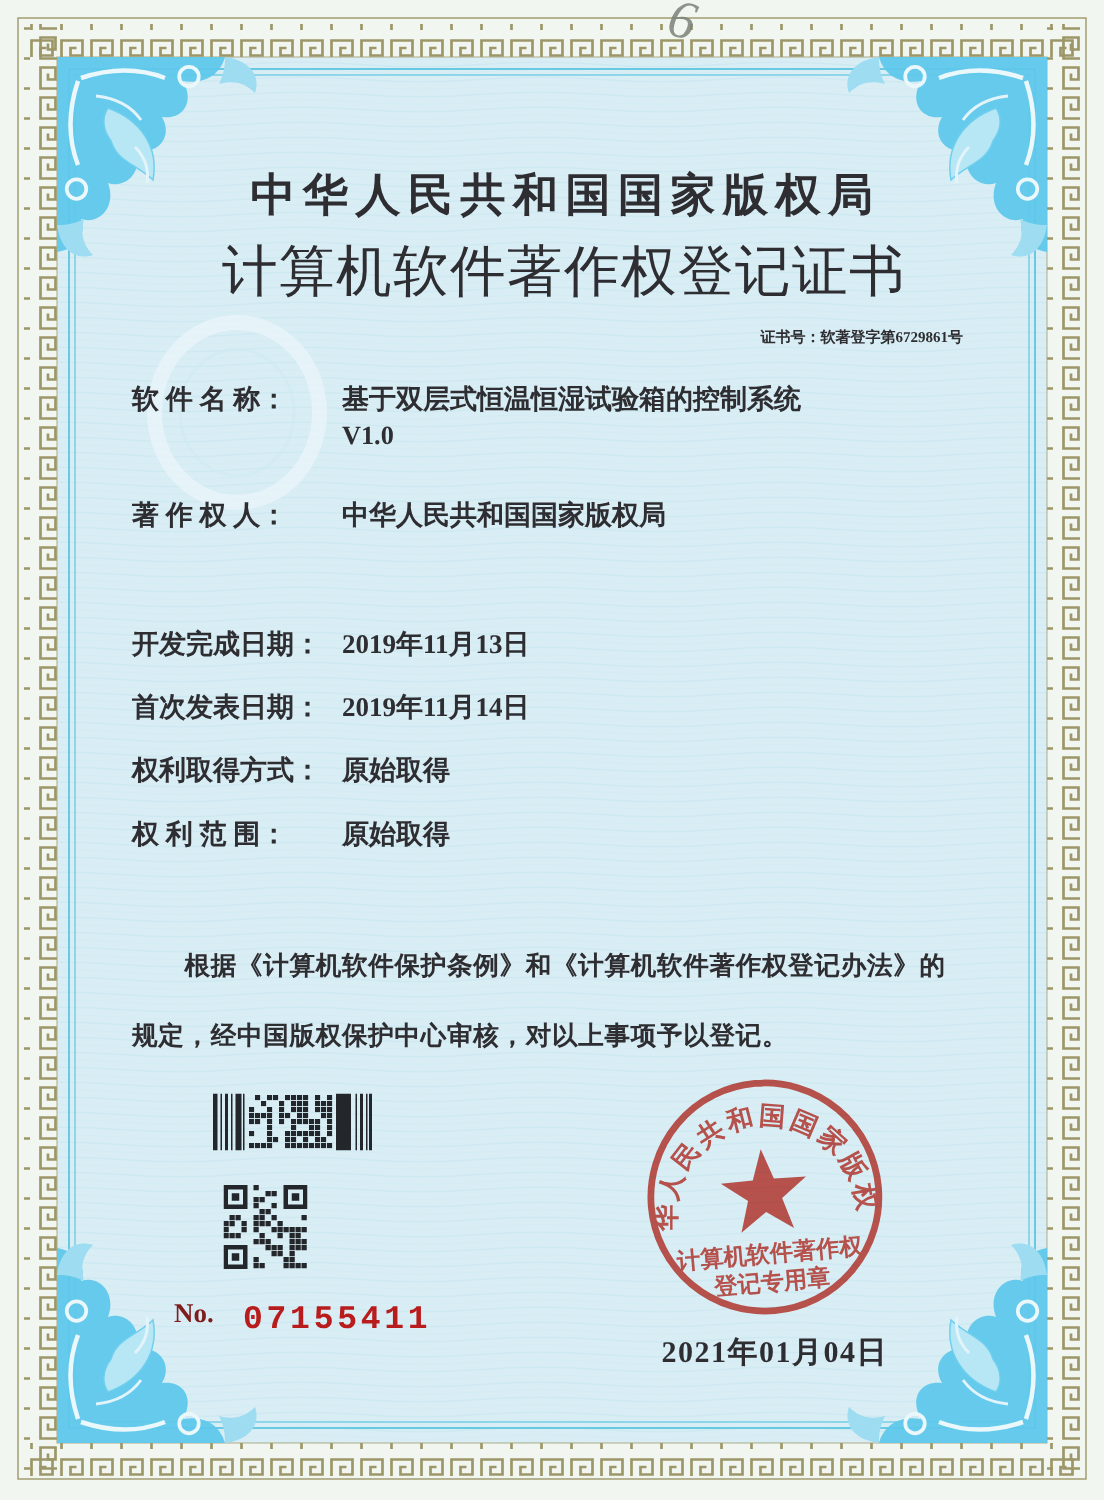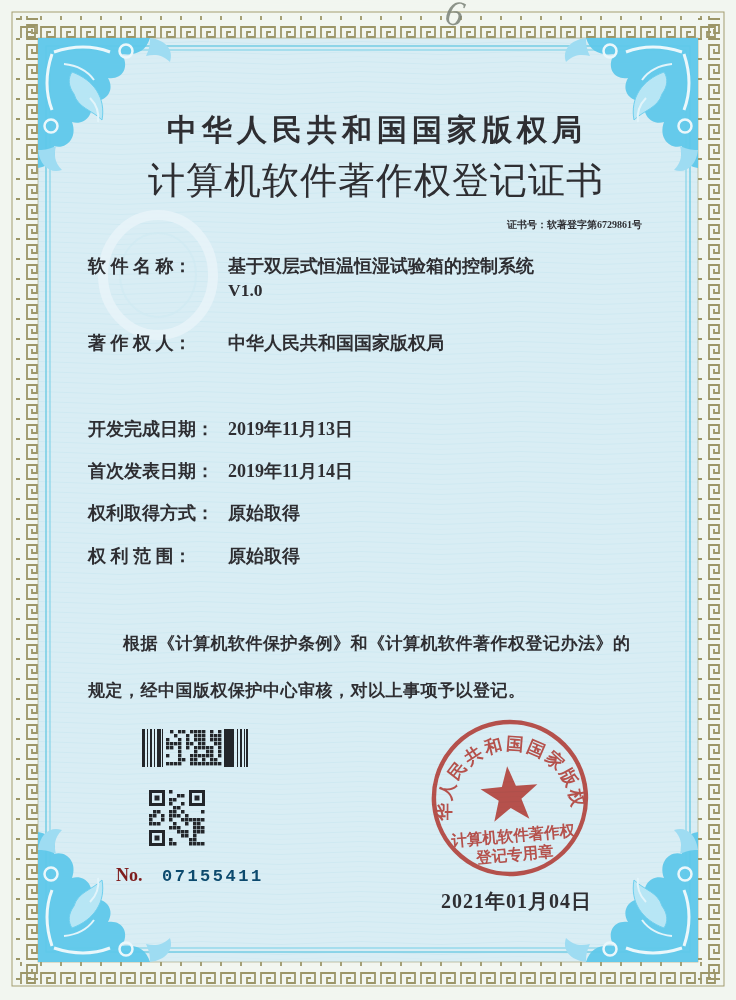--- a/index.html
+++ b/index.html
@@ -23,22 +23,22 @@
     letter-spacing:1px;transform:translateX(8px);white-space:nowrap;
   }
   .certno{right:94px;top:218px;font-size:10px;font-weight:700;white-space:pre;}
   .row{left:88px;font-size:18px;font-weight:700;white-space:nowrap;}
   .row .lab{display:inline-block;width:140px;white-space:pre;vertical-align:top;}
   .row .val{white-space:pre;}
   .val2{left:228px;top:280px;font-size:17.5px;font-weight:700;}
   .stmt{font-size:17px;font-weight:700;letter-spacing:.5px;white-space:nowrap;}
   .serial-label{left:116px;top:865px;font-size:18px;font-weight:700;color:#7f1d1d;}
   .serial-value{
-    left:162px;top:867px;font-size:17px;font-weight:700;letter-spacing:2.5px;
-    font-family:"Liberation Mono","DejaVu Sans Mono",monospace;color:#0c4a6e;
+    left:162px;top:867px;font-size:22px;font-weight:700;letter-spacing:2.5px;
+    font-family:"Liberation Mono","DejaVu Sans Mono",monospace;color:#b91c1c;
   }
   .issue-date{left:441px;top:888px;font-size:20px;font-weight:700;letter-spacing:1px;}
   .stamp{left:423px;top:712px;width:175px;height:175px;opacity:.9;mix-blend-mode:multiply;pointer-events:none;}
   .code{position:absolute;}
 </style>
 </head>
 <body>
 
 <div class="page">
 

